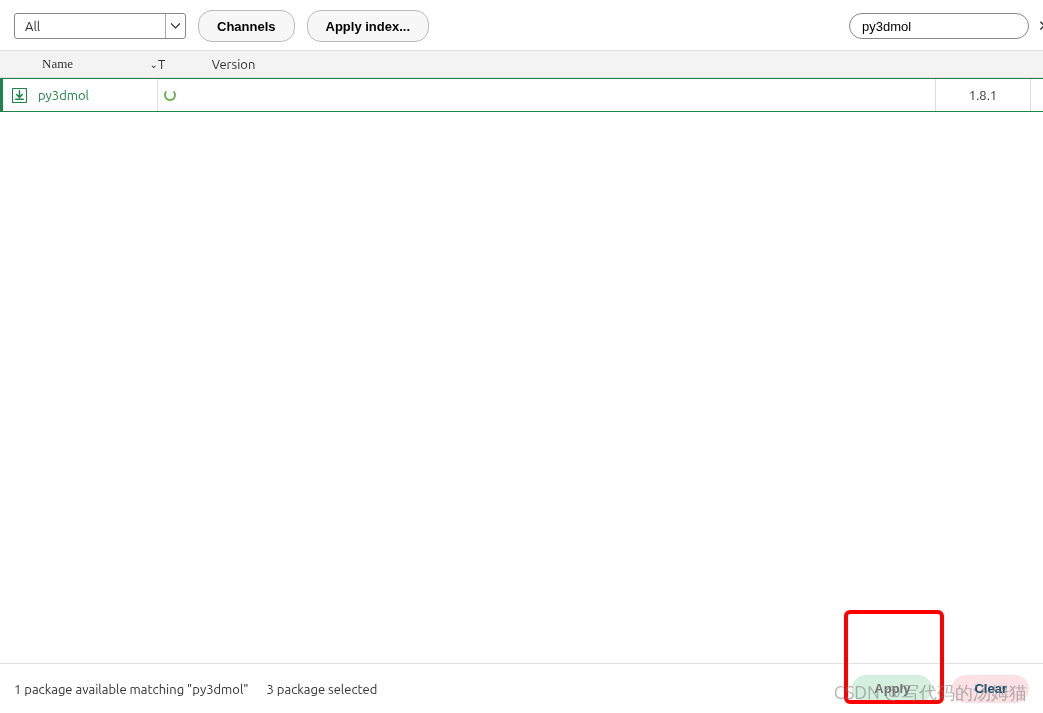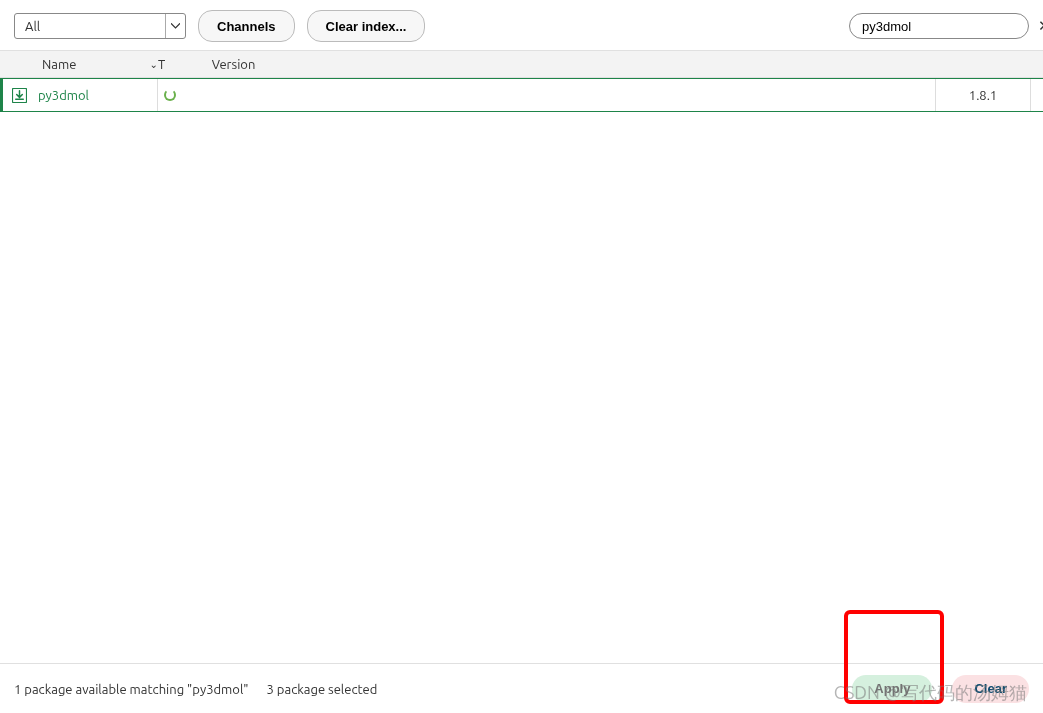--- a/index.html
+++ b/index.html
@@ -86,21 +86,21 @@
       display: flex;
       align-items: center;
       height: 28px;
       background: #f3f3f3;
       border-top: 1px solid #e0e0e0;
       border-bottom: 1px solid #e0e0e0;
       font-size: 13px;
       color: #333;
     }
     .col-check { width: 36px; }
-    .col-name { width: 122px; padding-left: 6px; display: flex; align-items: center; gap: 4px; }
+    .col-name { width: 122px; padding-left: 6px; display: flex; align-items: center; gap: 4px; font-family: Liberation Serif, serif; }
     .col-t { width: 28px; text-align: left; }
     .col-desc { flex: 1; padding-left: 2px; }
     .col-version { width: 95px; text-align: center; }
     .col-end { width: 12px; }
     .sort-arrow { font-size: 10px; }
     .table-body { }
     .table-row {
       display: flex;
       align-items: center;
       height: 34px;
@@ -212,21 +212,21 @@
     <span class="filter-select-arrow">
       <svg width="9" height="6" viewBox="0 0 10 6">
           <path d="M0 0 L5 5 L10 0" fill="none" stroke="#333" stroke-width="1.3"></path>
         </svg>
     </span>
   </div>
   <button class="pill-button">
     <span>Channels</span>
   </button>
   <button class="pill-button">
-    <span>Clear index...</span>
+    <span>Apply index...</span>
   </button>
   <div class="toolbar-spacer"></div>
   <div class="search-box">
     <input class="search-input" type="text" value="py3dmol" style="">
     <span class="search-clear">✕</span>
   </div>
 </div>
 
 <div class="table-header">
   <div class="col-check"></div>

